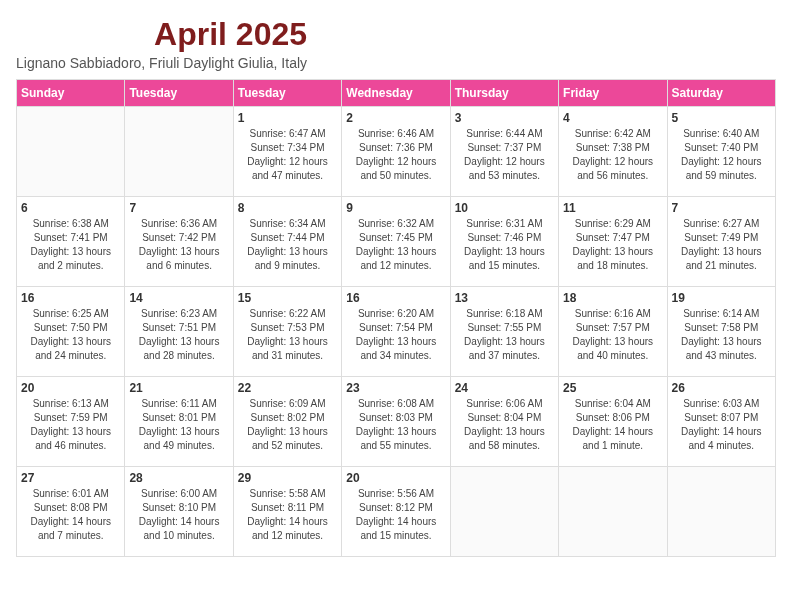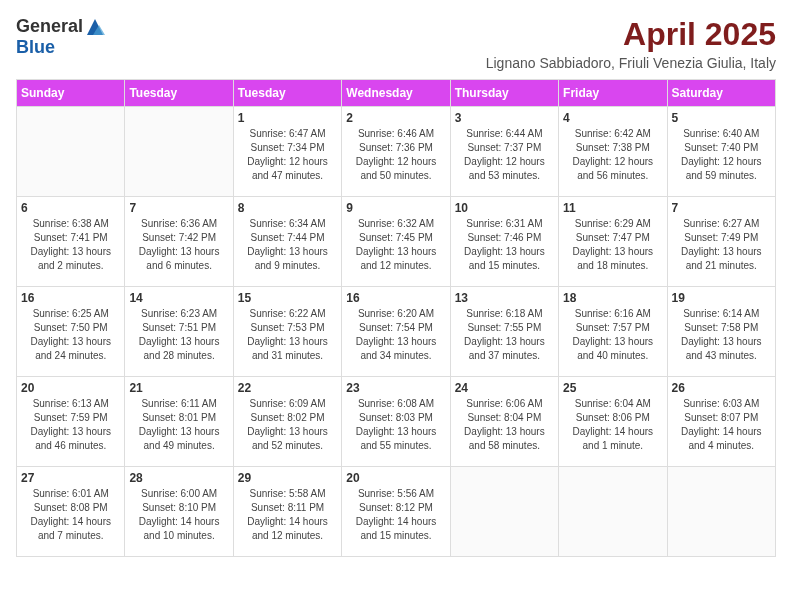--- a/index.html
+++ b/index.html
@@ -52,21 +52,21 @@
       font-size: 14px;
       color: #555;
       margin-top: 2px;
     }
     .calendar {
       width: 100%;
       border-collapse: collapse;
       font-size: 11px;
     }
     .calendar th {
-      background-color: #d946ef;
+      background-color: #ec4899;
       color: white;
       padding: 6px 4px;
       text-align: left;
       font-size: 12px;
       border: 1px solid #ddd;
     }
     .calendar td {
       border: 1px solid #ddd;
       vertical-align: top;
       padding: 4px;
@@ -87,33 +87,23 @@
       text-align: center;
     }
     .empty-cell {
       background: #fafafa;
     }
   </style>
 </head>
 <body>
 
 <div class="header">
-  <div class="logo">
-    <div class="logo-text">
-      <span class="logo-general">General</span>
-      <svg class="logo-icon" viewBox="0 0 20 20">
-        <polygon points="2,18 10,2 18,18" fill="#1a5fa8"></polygon>
-        <polygon points="8,18 14,8 20,18" fill="#4a9fd4" opacity="0.7"></polygon>
-      </svg>
-    </div>
-    <span class="logo-blue">Blue</span>
-  </div>
   <div class="title-section">
     <div class="month-title">April 2025</div>
-    <div class="location-title">Lignano Sabbiadoro, Friuli Venezia Giulia, Italy</div>
+    <div class="location-title">Lignano Sabbiadoro, Friuli Daylight Giulia, Italy</div>
   </div>
 </div>
 
 <table class="calendar">
   <thead>
     <tr>
     <th>Sunday</th>
         <th>Tuesday</th>
         <th>Tuesday</th>
         <th>Wednesday</th>

